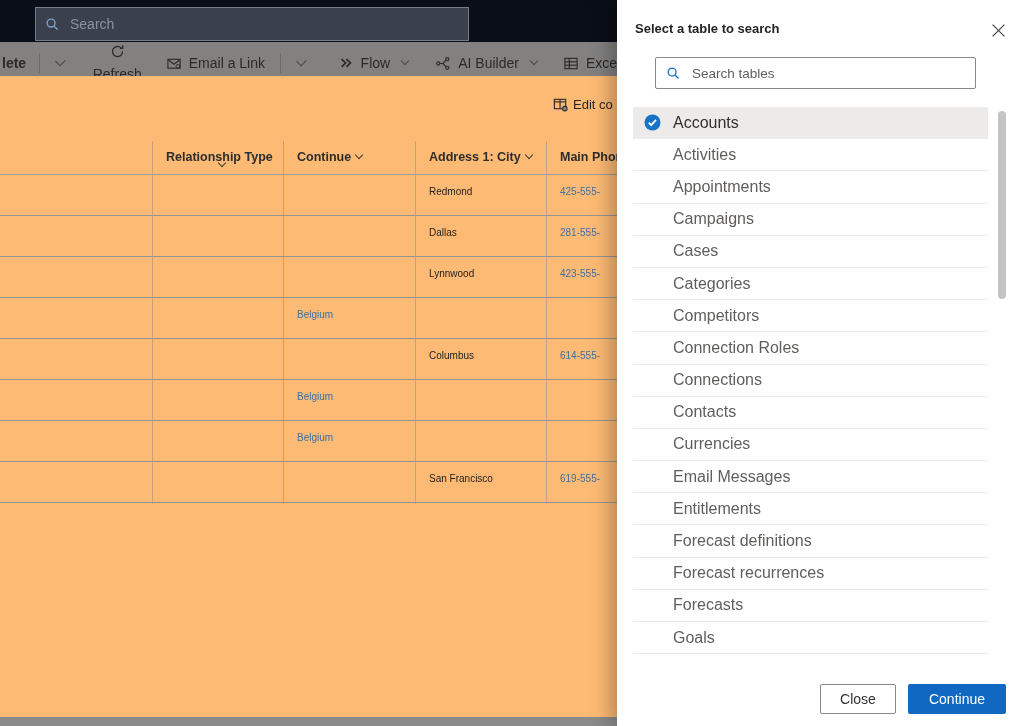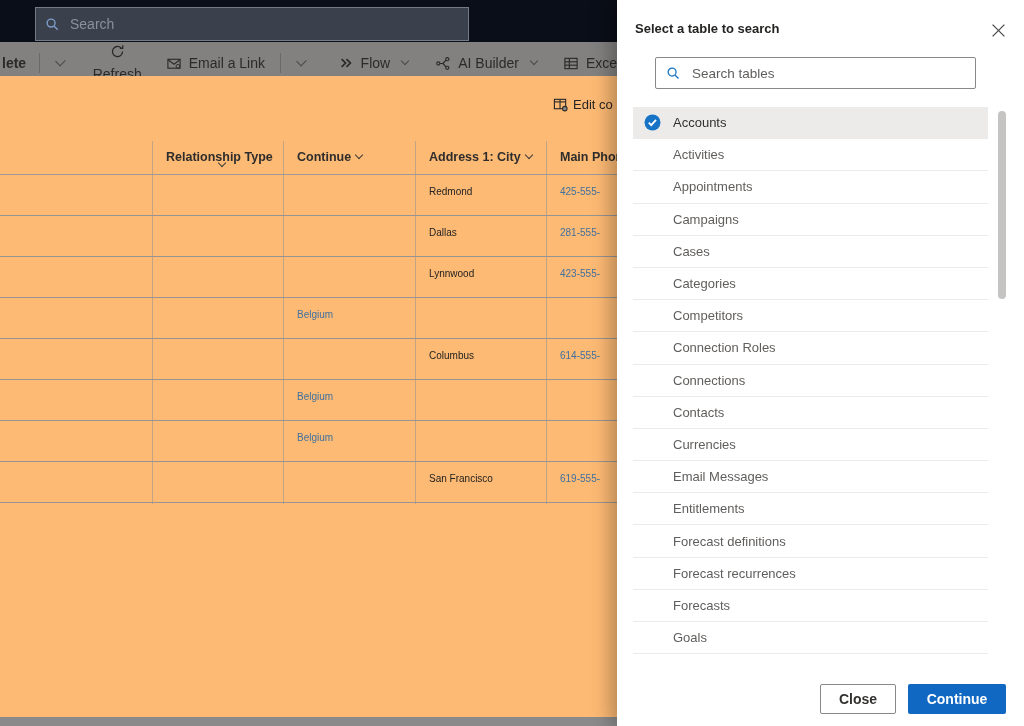--- a/index.html
+++ b/index.html
@@ -49,29 +49,29 @@
                display:flex;align-items:center;justify-content:center;color:#4a4a4a;}
   .panel-search{position:absolute;left:18px;top:57px;width:321px;height:32px;border:1px solid #8a8886;
                 border-radius:2px;display:flex;align-items:center;gap:9px;padding:0 10px;
                 box-sizing:border-box;background:#fff;margin-left:20px;}
   .panel-search input{flex:1;border:none;outline:none;font-size:13.5px;color:#323130;
                 font-family:"Liberation Sans",sans-serif;background:transparent;}
   .panel-search input::placeholder{color:#605e5c;opacity:1;}
 
   .table-list{position:absolute;left:16px;top:107px;width:355px;}
   .table-item{position:relative;height:32.2px;display:flex;align-items:center;padding-left:40px;
-              box-sizing:border-box;font-size:13px;color:#605e5c;border-bottom:1px solid #edebe9;
+              box-sizing:border-box;font-size:16px;color:#605e5c;border-bottom:1px solid #edebe9;
               cursor:pointer;}
   .table-item.selected{background:#edebe9;color:#323130;border-bottom-color:transparent;}
   .check{position:absolute;left:11px;top:7px;width:17px;height:17px;display:flex;}
 
   .scroll-thumb{position:absolute;left:381px;top:111px;width:8px;height:188px;
                 background:#c6c4c2;border-radius:4px;}
 
-  .btn{position:absolute;top:684px;height:30px;border-radius:2px;font-size:14px;font-weight:700;
+  .btn{position:absolute;top:684px;height:30px;border-radius:2px;font-size:14px;font-weight:400;
        font-family:"Liberation Sans",sans-serif;cursor:pointer;display:flex;
        align-items:center;justify-content:center;box-sizing:border-box;}
   .btn-close{left:203px;width:76px;background:#fff;border:1px solid #8a8886;color:#323130;}
   .btn-continue{left:291px;width:98px;background:#1168c2;border:none;color:#fff;}
 </style>
 </head>
 <body>
 
 <div class="app">
 

